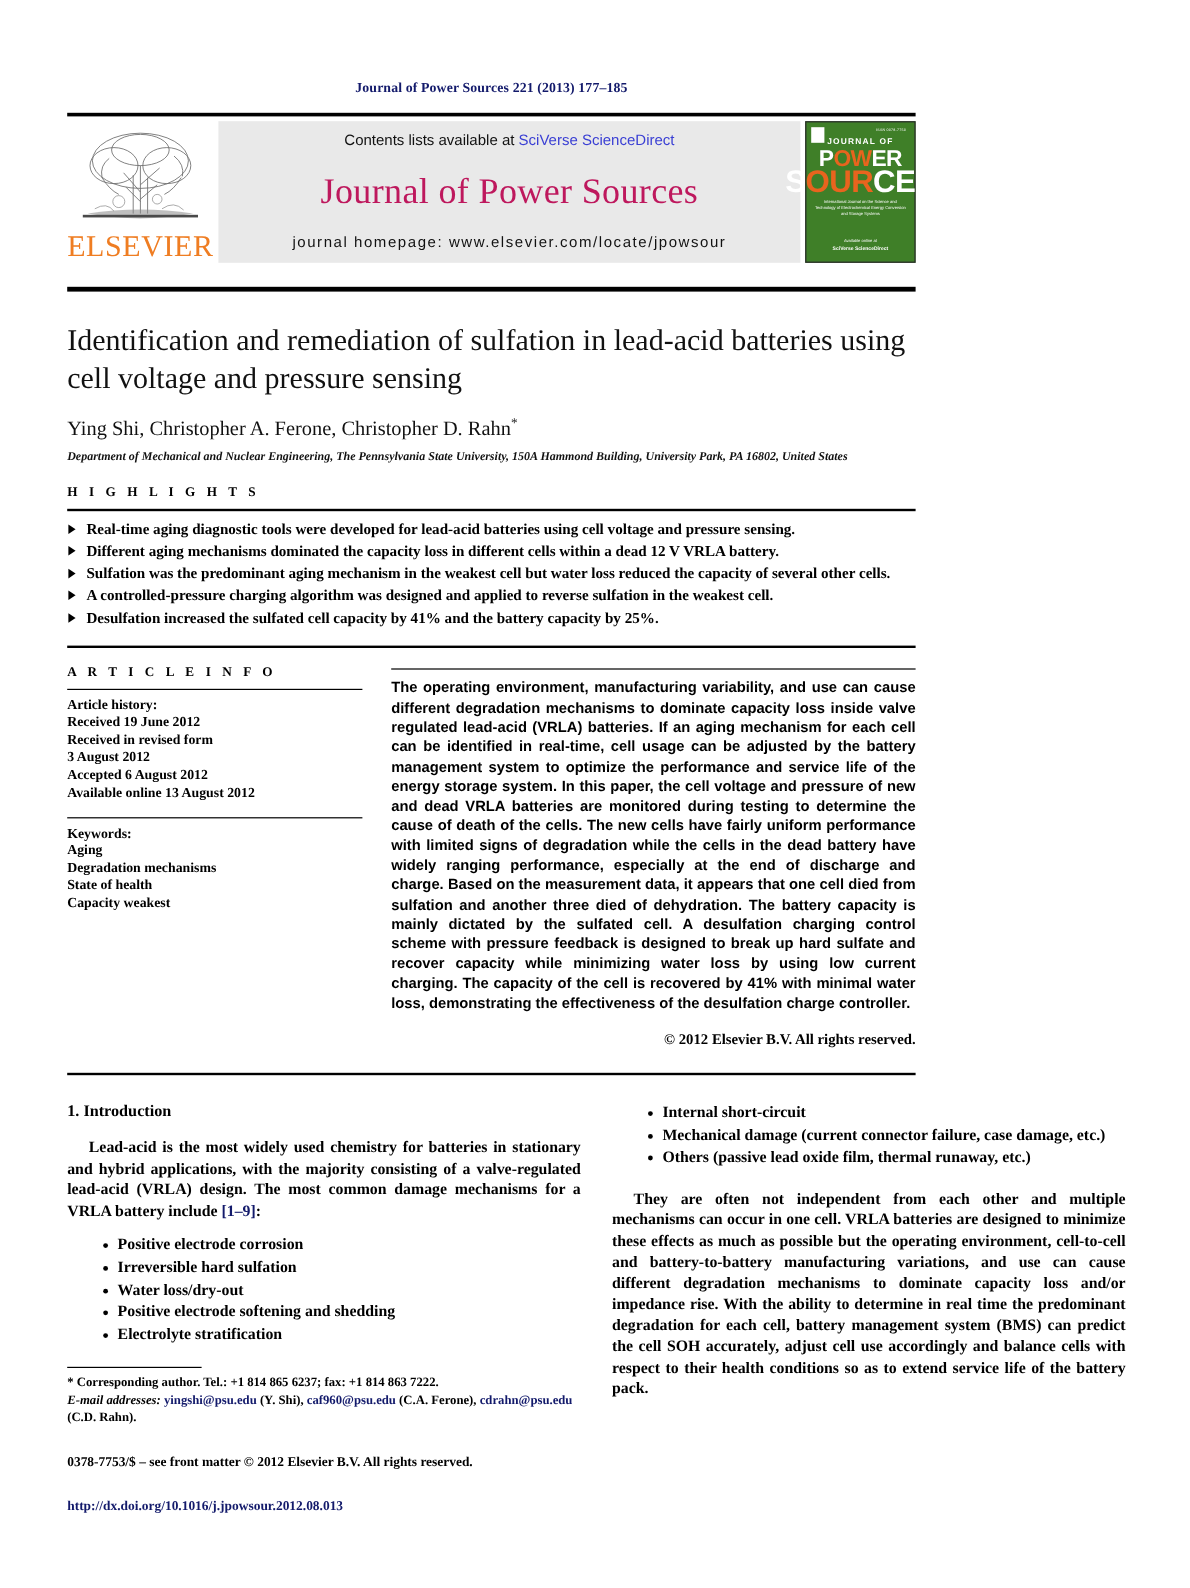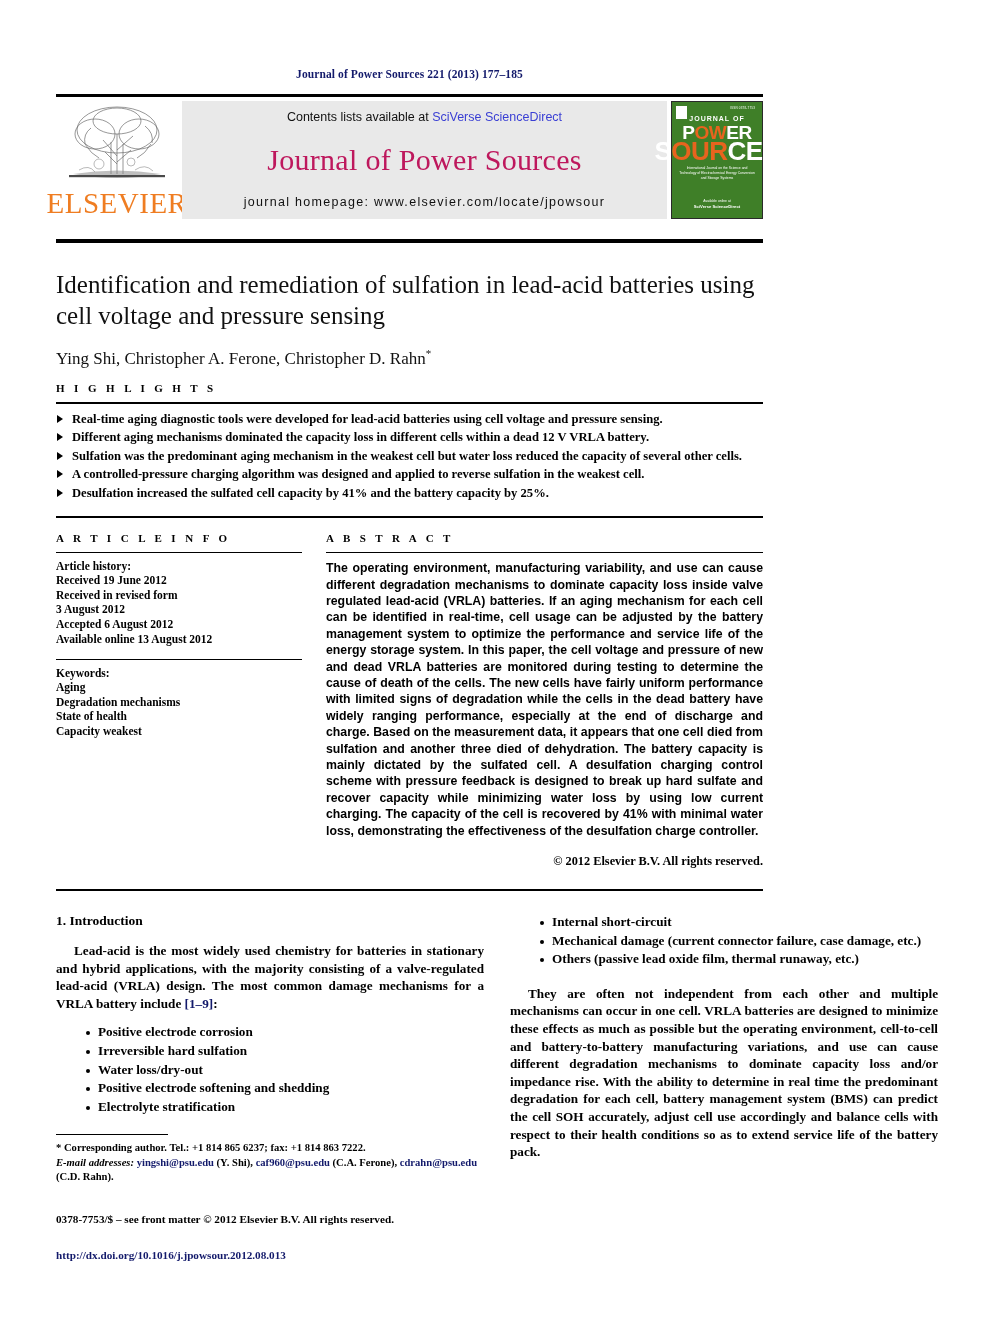--- a/index.html
+++ b/index.html
@@ -43,21 +43,21 @@
     flex: 0 0 122px;
     display: flex;
     flex-direction: column;
     align-items: center;
     justify-content: flex-end;
     padding-bottom: 1px;
   }
   .tree-svg { display:block; }
   .elsevier-word {
     font-family: "Liberation Serif", serif;
-    font-size: 29px;
+    font-size: 25px;
     letter-spacing: 0.5px;
     color: #ef7d22;
     line-height: 1;
     margin-top: 1px;
   }
   .center-band {
     flex: 1 1 auto;
     background: #e9e9e9;
     display: flex;
     flex-direction: column;
@@ -351,20 +351,21 @@
     </div>
   </div>
 
   <div class="rule-thick"></div>
 
   <div class="titleblock">
     <h1 class="art-title">Identification and remediation of sulfation in lead-acid batteries using cell voltage and pressure sensing</h1>
     <div class="authors">
       <span>Ying Shi, Christopher A. Ferone, Christopher D. Rahn</span><sup>*</sup>
     </div>
+    <div class="affil">Department of Mechanical and Nuclear Engineering, The Pennsylvania State University, 150A Hammond Building, University Park, PA 16802, United States</div>
   </div>
 
   <div class="highlights">
     <div class="sec-label">H I G H L I G H T S</div>
   </div>
   <div class="rule-med"></div>
   <div class="highlights">
     <ul class="hl-list">
       <li><span class="tri"></span><span>Real-time aging diagnostic tools were developed for lead-acid batteries using cell voltage and pressure sensing.</span></li>
       <li><span class="tri"></span><span>Different aging mechanisms dominated the capacity loss in different cells within a dead 12 V VRLA battery.</span></li>
@@ -389,21 +390,20 @@
       <div class="kv-line">Available online 13 August 2012</div>
       <div class="mini-rule2"></div>
       <div class="kv-head">Keywords:</div>
       <div class="kv-line">Aging</div>
       <div class="kv-line">Degradation mechanisms</div>
       <div class="kv-line">State of health</div>
       <div class="kv-line">Capacity weakest</div>
     </div>
 
     <div class="col-abs">
-      <div class="sec-label" style="margin-top:2px;">A B S T R A C T</div>
       <div class="mini-rule"></div>
       <p class="abs-body">The operating environment, manufacturing variability, and use can cause different degradation mechanisms to dominate capacity loss inside valve regulated lead-acid (VRLA) batteries. If an aging mechanism for each cell can be identified in real-time, cell usage can be adjusted by the battery management system to optimize the performance and service life of the energy storage system. In this paper, the cell voltage and pressure of new and dead VRLA batteries are monitored during testing to determine the cause of death of the cells. The new cells have fairly uniform performance with limited signs of degradation while the cells in the dead battery have widely ranging performance, especially at the end of discharge and charge. Based on the measurement data, it appears that one cell died from sulfation and another three died of dehydration. The battery capacity is mainly dictated by the sulfated cell. A desulfation charging control scheme with pressure feedback is designed to break up hard sulfate and recover capacity while minimizing water loss by using low current charging. The capacity of the cell is recovered by 41% with minimal water loss, demonstrating the effectiveness of the desulfation charge controller.</p>
       <div class="abs-copy">© 2012 Elsevier B.V. All rights reserved.</div>
     </div>
 
   </div>
 
   <div class="rule-med" style="margin-top:20px;"></div>
 
   <div class="bodycols">

